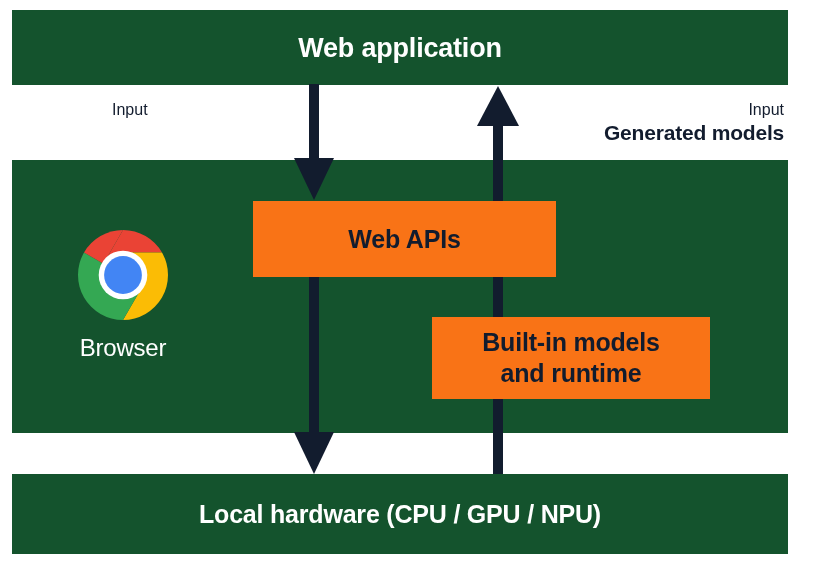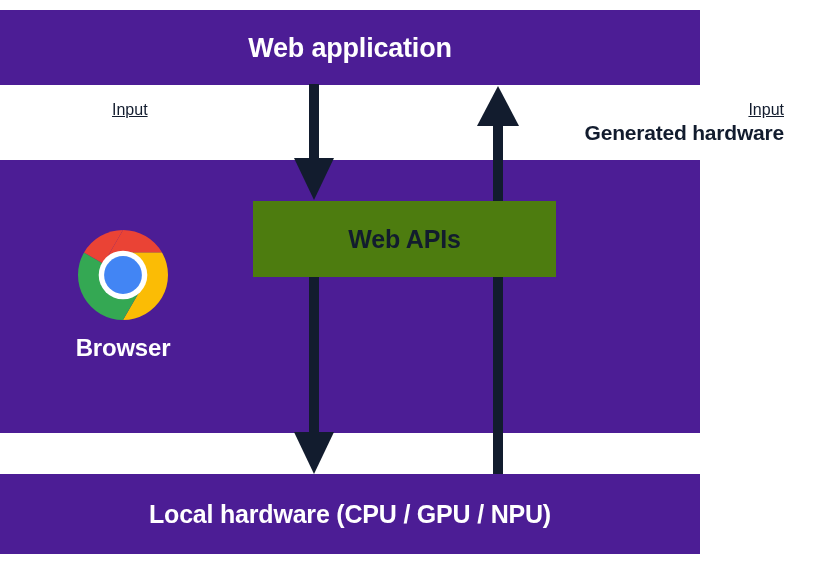--- a/index.html
+++ b/index.html
@@ -14,23 +14,23 @@
     position: relative;
     width: 820px;
     height: 566px;
     background: #ffffff;
     overflow: hidden;
   }
 
   
   .band {
     position: absolute;
-    left: 0;
-    width: 700px;
-    background: #4c1d95;
+    left: 12px;
+    width: 776px;
+    background: #14532d;
   }
   #band-top    { top: 10px;  height: 75px; }
   #band-middle { top: 160px; height: 273px; }
   #band-bottom { top: 474px; height: 80px; }
 
   .band-label {
     position: absolute;
     left: 0;
     width: 100%;
     text-align: center;
@@ -54,21 +54,20 @@
   .flow-label {
     position: absolute;
     color: #121C2E;
     white-space: nowrap;
   }
   .flow-label .kicker {
     display: block;
     font-size: 16px;
     font-weight: normal;
     line-height: 20px;
-    text-decoration: underline;
   }
   .flow-label .value {
     display: block;
     font-size: 21px;
     font-weight: bold;
     line-height: 26px;
     letter-spacing: -0.2px;
   }
   #flow-input  { left: 112px; top: 100px; text-align: left; }
   #flow-output { right: 36px; top: 100px; text-align: right; }
@@ -78,21 +77,21 @@
     position: absolute;
     overflow: visible;
   }
   #arrow-down-upper { left: 289px; top: 84px;  }
   #arrow-down-lower { left: 289px; top: 272px; }
   #arrow-up         { left: 473px; top: 86px;  }
 
   
   .box {
     position: absolute;
-    background: #4d7c0f;
+    background: #f97316;
     display: flex;
     align-items: center;
     justify-content: center;
     text-align: center;
     color: #121C2E;
     font-weight: bold;
     letter-spacing: -0.2px;
   }
   #box-web-apis {
     left: 253px;
@@ -121,40 +120,40 @@
   }
   #chrome-logo {
     display: block;
     margin: 0 auto;
   }
   #browser-label {
     display: block;
     margin-top: 14px;
     color: #ffffff;
     font-size: 24px;
-    font-weight: bold;
+    font-weight: normal;
     letter-spacing: -0.2px;
   }
 </style>
 </head>
 <body>
 
 <div id="canvas">
 
   <div class="band" id="band-top">
     <span class="band-label">Web application</span>
   </div>
 
   <div class="flow-label" id="flow-input">
     <span class="kicker">Input</span>
   </div>
 
   <div class="flow-label" id="flow-output">
     <span class="kicker">Input</span>
-    <span class="value">Generated hardware</span>
+    <span class="value">Generated models</span>
   </div>
 
   <div class="band" id="band-middle"></div>
 
   <div id="browser-block">
     <svg id="chrome-logo" width="90" height="90" viewBox="0 0 100 100">
 
       <path d="M50 0 A50 50 0 0 1 93.30 25 L50 25 A25 25 0 0 0 28.30 37.5 Z" fill="#EA4335"></path>
 
       <path d="M93.30 25 A50 50 0 0 1 50 100 L71.70 62.5 A25 25 0 0 0 71.70 37.5 L50 25 Z" fill="#FBBC05"></path>
@@ -182,18 +181,24 @@
 
   <svg class="arrow-svg" id="arrow-up" width="50" height="390">
     <polygon points="25,0 46,40 4,40" fill="#121C2E"></polygon>
     <rect x="20" y="34" width="10" height="354" fill="#121C2E"></rect>
   </svg>
 
   <div class="box" id="box-web-apis">
     <span>Web APIs</span>
   </div>
 
+  <div class="box" id="box-builtin">
+    <span>
+      <span class="line">Built-in models</span>
+      <span class="line">and runtime</span>
+    </span>
+  </div>
 
   <div class="band" id="band-bottom">
     <span class="band-label">Local hardware (CPU / GPU / NPU)</span>
   </div>
 
 </div>
 
 </body></html>

